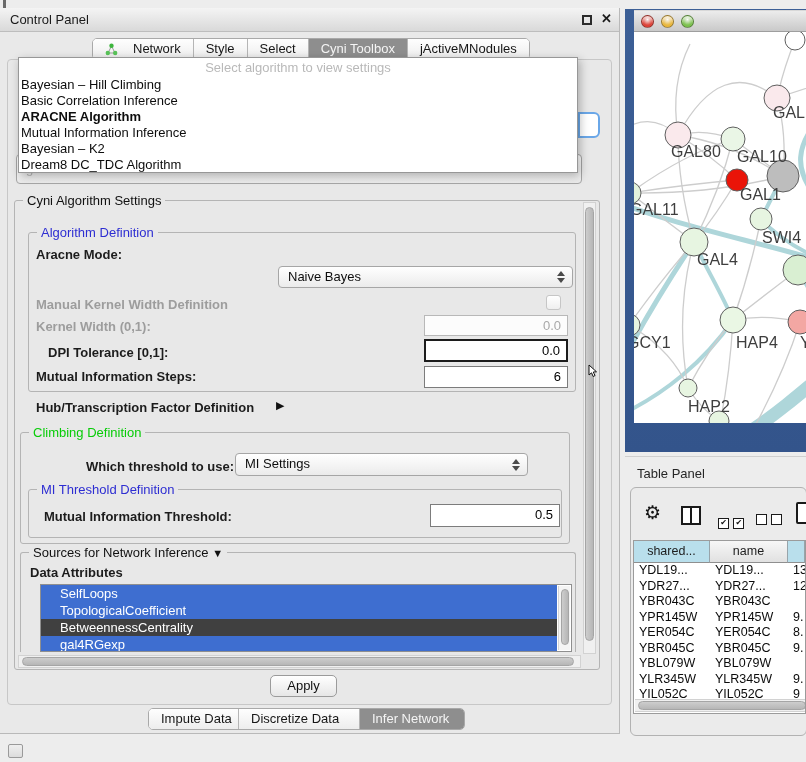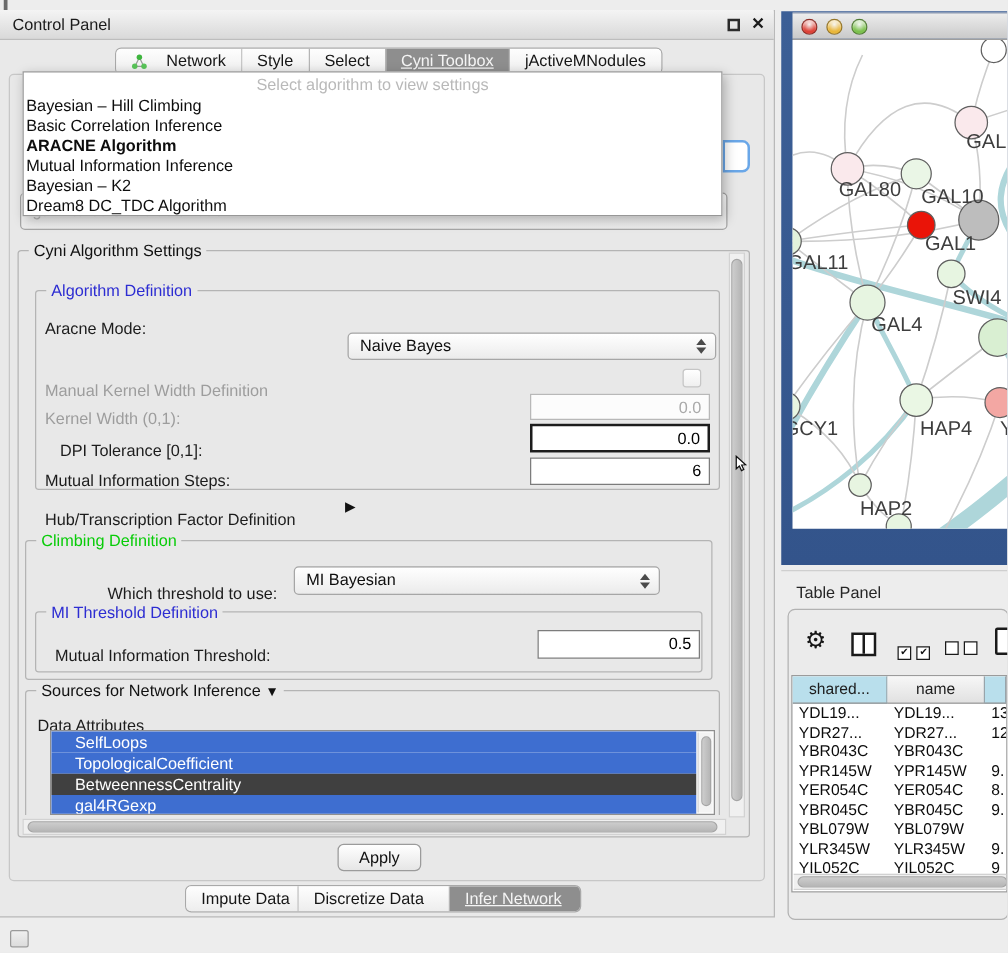--- a/index.html
+++ b/index.html
@@ -15,34 +15,34 @@
   .float-btn { width: 10px; height: 10px; border: 2px solid #2b2b2b; display: inline-block; }
   .close-btn { font-size: 13px; font-weight: bold; color: #1a1a1a; line-height: 12px; }
   .cp-inner { background: #e8e8e8; border: 1px solid #c7c7c7; border-radius: 4px; }
 
   
   .tabs { display: flex; border: 1px solid #a9a9a9; border-radius: 5px; overflow: hidden; background: #fff; }
   .tab { height: 20px; line-height: 20px; font-size: 13px; text-align: center;
          background: linear-gradient(#fefefe, #ededed); border-right: 1px solid #b5b5b5;
          padding: 0 12px; color: #161616; white-space: nowrap; display: flex; align-items: center; gap: 15px; }
   .tab:last-child { border-right: none; }
-  .tab.sel { background: #8e8e8e; color: #f5f5f5; text-decoration: underline; }
+  .tab.sel { background: #8e8e8e; color: #f5f5f5; }
 
   
   .popup { background: #fff; border: 1px solid #979797; box-shadow: 2px 3px 9px rgba(0,0,0,.28); z-index: 30; }
   .popup-ph { font-size: 13px; color: #b9b9b9; text-align: center; height: 19px; line-height: 19px; }
   .popup-item { font-size: 13px; height: 16px; line-height: 16px; padding-left: 2px; white-space: nowrap; color: #0d0d0d; }
   .popup-item.sel { font-weight: bold; }
 
   
   .group { border: 1px solid #b4b4b4; border-radius: 3px; }
   .group-label { position: absolute; top: -8px; left: 8px; background: #e8e8e8; padding: 0 4px;
                  font-size: 13px; line-height: 15px; white-space: nowrap; }
   .blue { color: #2d2dd2; } .green { color: #08cc08; }
-  .flabel { font-size: 13px; font-weight: normal; color: #1c1c1c; line-height: 15px; white-space: nowrap; margin-top: 8px; }
+  .flabel { font-size: 13px; font-weight: bold; color: #1c1c1c; line-height: 15px; white-space: nowrap; }
   .dis { color: #9d9d9d !important; }
   .combo { background: linear-gradient(#ffffff, #ebebeb); border: 1px solid #a6a6a6; border-radius: 4px;
            font-size: 13px; line-height: 20px; padding: 0 20px 0 9px; color: #0e0e0e; }
   .spin { position: absolute; right: 7px; top: 50%; margin-top: -6px; width: 8px; height: 12px; }
   .spin i { position: absolute; left: 0; width: 0; height: 0; border-left: 4px solid transparent; border-right: 4px solid transparent; }
   .spin .up { top: 0; border-bottom: 5px solid #4a4a4a; }
   .spin .dn { bottom: 0; border-top: 5px solid #4a4a4a; }
   .tfield { background: #fff; border: 1px solid #7c7c7c; font-size: 13px; line-height: 19px;
             text-align: right; padding: 0 6px; color: #000; }
   .tfield.disf { background: #fcfcfc; border: 1px solid #b8b8b8; color: #a9a9a9; }
@@ -177,21 +177,21 @@
   </div>
 
   <span class="abs flabel" style="left:36px;top:400px;font-size:13px;">Hub/Transcription Factor Definition</span>
   <span class="abs tri" style="left:276px;top:399px;">▶</span>
 
   <div class="abs group" style="left:20px;top:432px;width:550px;height:112px;">
     <span class="group-label green">Climbing Definition</span>
   </div>
   <span class="abs flabel" style="left:86px;top:459px;">Which threshold to use:</span>
   <div class="abs combo" style="left:235px;top:453px;width:293px;height:23px;">
-    <span>MI Bayesian</span>
+    <span>MI Settings</span>
     <span class="spin">
         <i class="up"></i>
         <i class="dn"></i>
       </span>
   </div>
   <div class="abs group" style="left:28px;top:489px;width:534px;height:49px;">
     <span class="group-label blue">MI Threshold Definition</span>
   </div>
   <span class="abs flabel" style="left:44px;top:509px;">Mutual Information Threshold:</span>
   <div class="abs tfield" style="left:430px;top:504px;width:130px;height:23px;">

